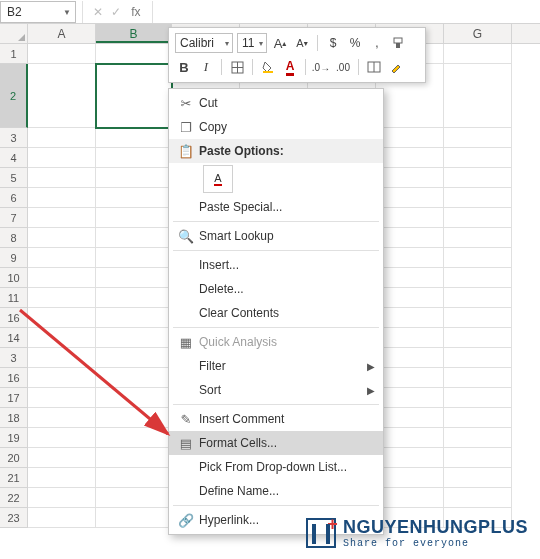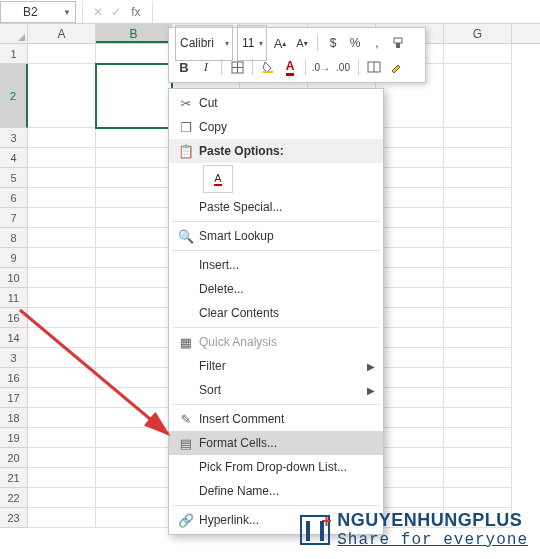--- a/index.html
+++ b/index.html
@@ -1,20 +1,20 @@
 <!DOCTYPE html>
 <html><head>
 <meta charset="utf-8">
 <style>
   * { box-sizing: border-box; margin: 0; padding: 0; font-family: "Segoe UI", Arial, sans-serif; }
   body { background: #fff; width: 540px; height: 559px; overflow: hidden; position: relative; font-size: 12px; color: #333; }
 
   
   .top-row { display: flex; align-items: center; height: 24px; border-bottom: 1px solid #d4d4d4; background: #fff; }
-  .name-box { width: 76px; height: 22px; border: 1px solid #c0c0c0; display: flex; align-items: center; padding-left: 22px; position: relative; }
+  .name-box { width: 76px; height: 22px; border: 1px solid #c0c0c0; display: flex; align-items: center; padding-left: 6px; position: relative; }
   .name-box .dd { position: absolute; right: 4px; top: 50%; transform: translateY(-50%); font-size: 8px; color: #666; }
   .vbar { width: 1px; height: 22px; background: #e0e0e0; margin: 0 6px; }
   .fbtn { color: #bdbdbd; font-size: 12px; padding: 0 4px; }
   .fx { color: #7a7a7a; font-size: 12px; padding: 0 6px; }
 
   
   .col-header-row { display: flex; height: 20px; background: #f3f2f1; border-bottom: 1px solid #d4d4d4; }
   .corner { width: 28px; border-right: 1px solid #d4d4d4; position: relative; }
   .corner::after { content:""; position:absolute; right:2px; bottom:2px; width:0; height:0; border-left:7px solid transparent; border-bottom:7px solid #b0b0b0; }
   .col-h { border-right: 1px solid #d4d4d4; text-align: center; line-height: 20px; color: #555; }
@@ -28,21 +28,21 @@
   .row-h { width: 28px; background: #f3f2f1; border-right: 1px solid #d4d4d4; border-bottom: 1px solid #d4d4d4; text-align: center; line-height: 20px; color: #555; font-size: 11px; }
   .row-h.tall { line-height: 64px; }
   .row-h.sel { background: #d2d2d2; border-right: 2px solid #217346; color: #217346; }
   .cell { border-right: 1px solid #e0e0e0; border-bottom: 1px solid #e0e0e0; }
   .sel-cell { position: relative; outline: 2px solid #217346; outline-offset: -1px; }
 
   
   .mini-toolbar { position: absolute; left: 168px; top: 27px; width: 258px; background: #fff; border: 1px solid #c6c6c6; box-shadow: 2px 2px 6px rgba(0,0,0,0.2); padding: 4px 6px; }
   .mt-row { display:flex; align-items:center; gap:4px; height:22px; }
   .mt-row + .mt-row { margin-top: 2px; }
-  .font-box { border:1px solid #c0c0c0; height:36px; display:flex; align-items:center; padding:8px 4px; font-size:12px; }
+  .font-box { border:1px solid #c0c0c0; height:20px; display:flex; align-items:center; padding:8px 4px; font-size:12px; }
   .font-name { width: 58px; position:relative; }
   .font-size { width: 30px; position:relative; }
   .dd-tri { position:absolute; right:3px; font-size:8px; color:#666; }
   .tb-btn { width:18px; height:18px; display:flex; align-items:center; justify-content:center; font-size:12px; color:#444; }
   .bold { font-weight:bold; font-size:13px; }
   .ital { font-style:italic; font-family: "Times New Roman", serif; font-size:13px; }
   .sep { width:1px; height:16px; background:#d0d0d0; margin:0 2px; }
 
   
   .ctx-menu { position:absolute; left:168px; top:88px; width:216px; background:#fff; border:1px solid #c6c6c6; box-shadow: 3px 3px 8px rgba(0,0,0,0.25); padding: 2px 0; }
@@ -55,21 +55,21 @@
   .ctx-hr { height:1px; background:#e0e0e0; margin: 2px 4px; }
   .paste-big { height:32px; }
   .paste-ico { width:30px; height:28px; border:1px solid #d0d0d0; margin-left:30px; display:flex; align-items:center; justify-content:center; background:#fff; font-size:12px; }
   
   
   .arrow-svg { position:absolute; left:10px; top:300px; pointer-events:none; }
 
   
   .logo { position:absolute; right:12px; bottom:10px; text-align:left; }
   .logo-main { font-weight:700; font-size:18px; color:#1a4a7a; letter-spacing:0.5px; font-family: Arial, sans-serif; }
-  .logo-sub { font-size:16px; color:#1a4a7a; letter-spacing:1px; font-family:"Courier New", monospace;text-decoration:underline; }
+  .logo-sub { font-size:10px; color:#1a4a7a; letter-spacing:1px; font-family:"Courier New", monospace; }
   .logo-n { display:inline-block; width:30px; height:30px; border:2px solid #1a4a7a; position:relative; vertical-align:middle; margin-right:4px; }
   .logo-n::before { content:""; position:absolute; left:4px; top:4px; width:4px; height:20px; background:#1a4a7a; }
   .logo-n::after { content:""; position:absolute; right:4px; top:4px; width:4px; height:20px; background:#1a4a7a; }
   .logo-plus { color:#d93838; font-weight:bold; font-size:18px; position:absolute; top:-6px; right:-4px; }
 </style>
 </head>
 <body>
 
 <div class="top-row">
   <div class="name-box">

